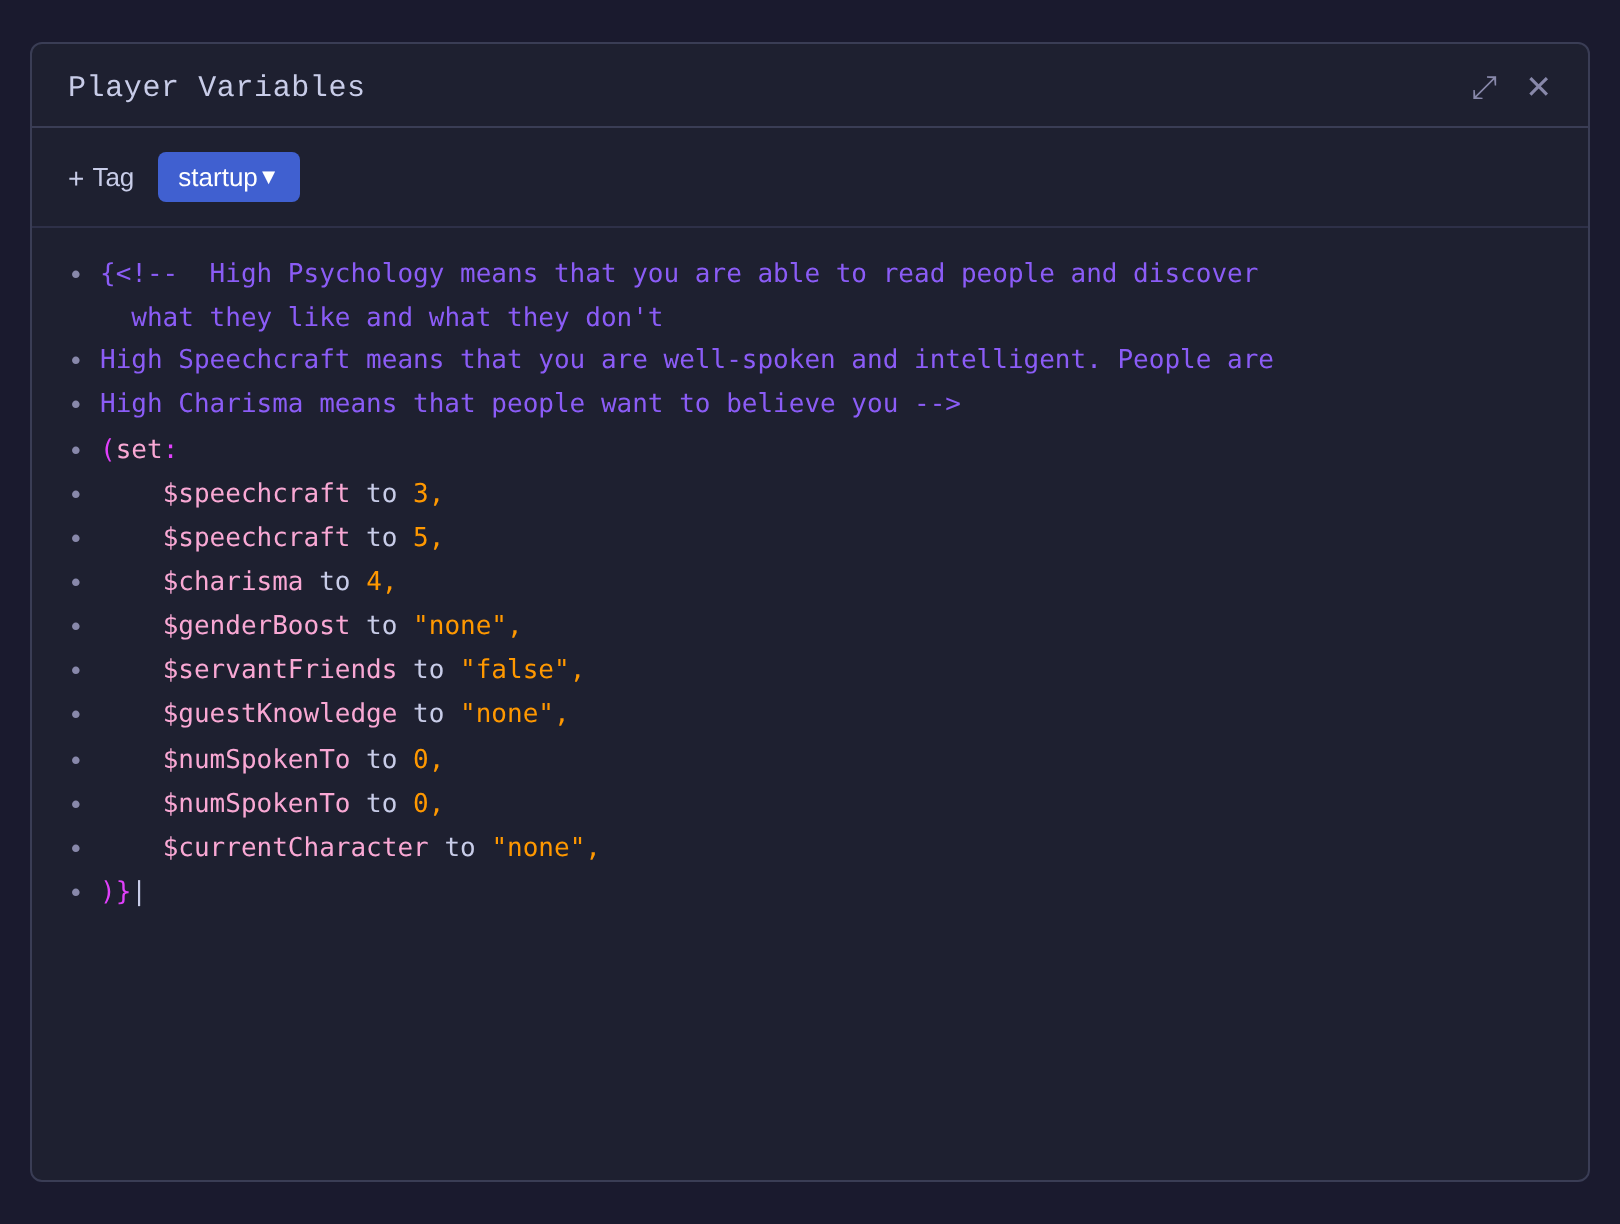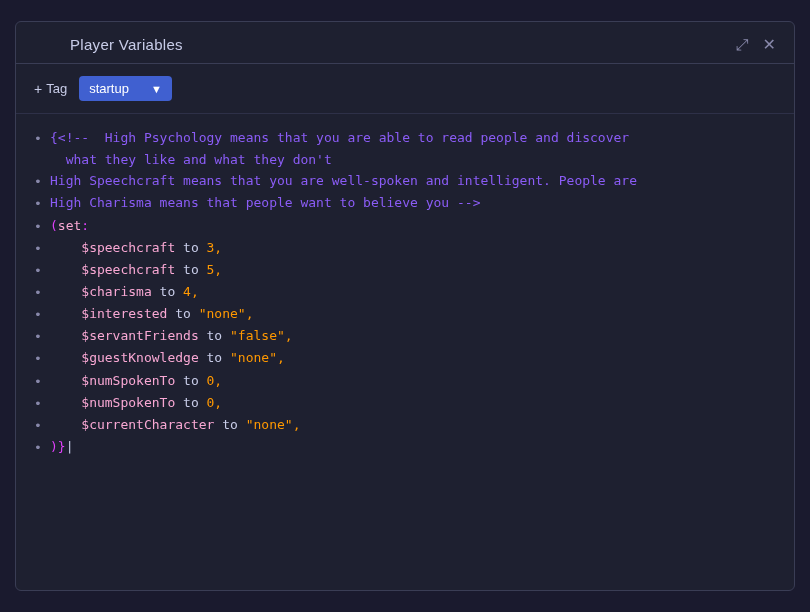--- a/index.html
+++ b/index.html
@@ -28,24 +28,23 @@
       display: flex;
       align-items: center;
       justify-content: space-between;
       padding: 14px 18px 10px 18px;
       border-bottom: 1px solid #3a3d55;
     }
 
     .panel-title {
       color: #c8cce8;
       font-size: 15px;
-      font-family: Liberation Sans, sans-serif;
+      font-family: Liberation Mono, monospace;
       font-weight: 400;
       letter-spacing: 0.3px;
-      margin-left: 36px;
     }
 
     .panel-icons {
       display: flex;
       gap: 14px;
       align-items: center;
     }
 
     .icon-btn {
       color: #8888aa;
@@ -85,21 +84,21 @@
       background: #4060d0;
       color: #fff;
       border: none;
       border-radius: 4px;
       padding: 5px 10px;
       font-size: 13px;
       font-family: sans-serif;
       cursor: pointer;
       display: flex;
       align-items: center;
-      gap: 22px;
+      gap: 0;
     }
 
     .tag-dropdown .arrow {
       font-size: 11px;
     }
 
     .code-area {
       padding: 14px 18px;
       flex: 1;
       overflow-y: auto;
@@ -184,21 +183,21 @@
       <div class="code-line">
         <span class="bullet">•</span>
         <span class="code-content"><span class="c-white">    </span><span class="c-cyan">$speechcraft</span><span class="c-white"> to </span><span class="c-orange">5,</span></span>
       </div>
       <div class="code-line">
         <span class="bullet">•</span>
         <span class="code-content"><span class="c-white">    </span><span class="c-cyan">$charisma</span><span class="c-white"> to </span><span class="c-orange">4,</span></span>
       </div>
       <div class="code-line">
         <span class="bullet">•</span>
-        <span class="code-content"><span class="c-white">    </span><span class="c-cyan">$interested</span><span class="c-white"> to </span><span class="c-orange">"none",</span></span>
+        <span class="code-content"><span class="c-white">    </span><span class="c-cyan">$genderBoost</span><span class="c-white"> to </span><span class="c-orange">"none",</span></span>
       </div>
       <div class="code-line">
         <span class="bullet">•</span>
         <span class="code-content"><span class="c-white">    </span><span class="c-cyan">$servantFriends</span><span class="c-white"> to </span><span class="c-orange">"false",</span></span>
       </div>
       <div class="code-line">
         <span class="bullet">•</span>
         <span class="code-content"><span class="c-white">    </span><span class="c-cyan">$guestKnowledge</span><span class="c-white"> to </span><span class="c-orange">"none",</span></span>
       </div>
       <div class="code-line">

